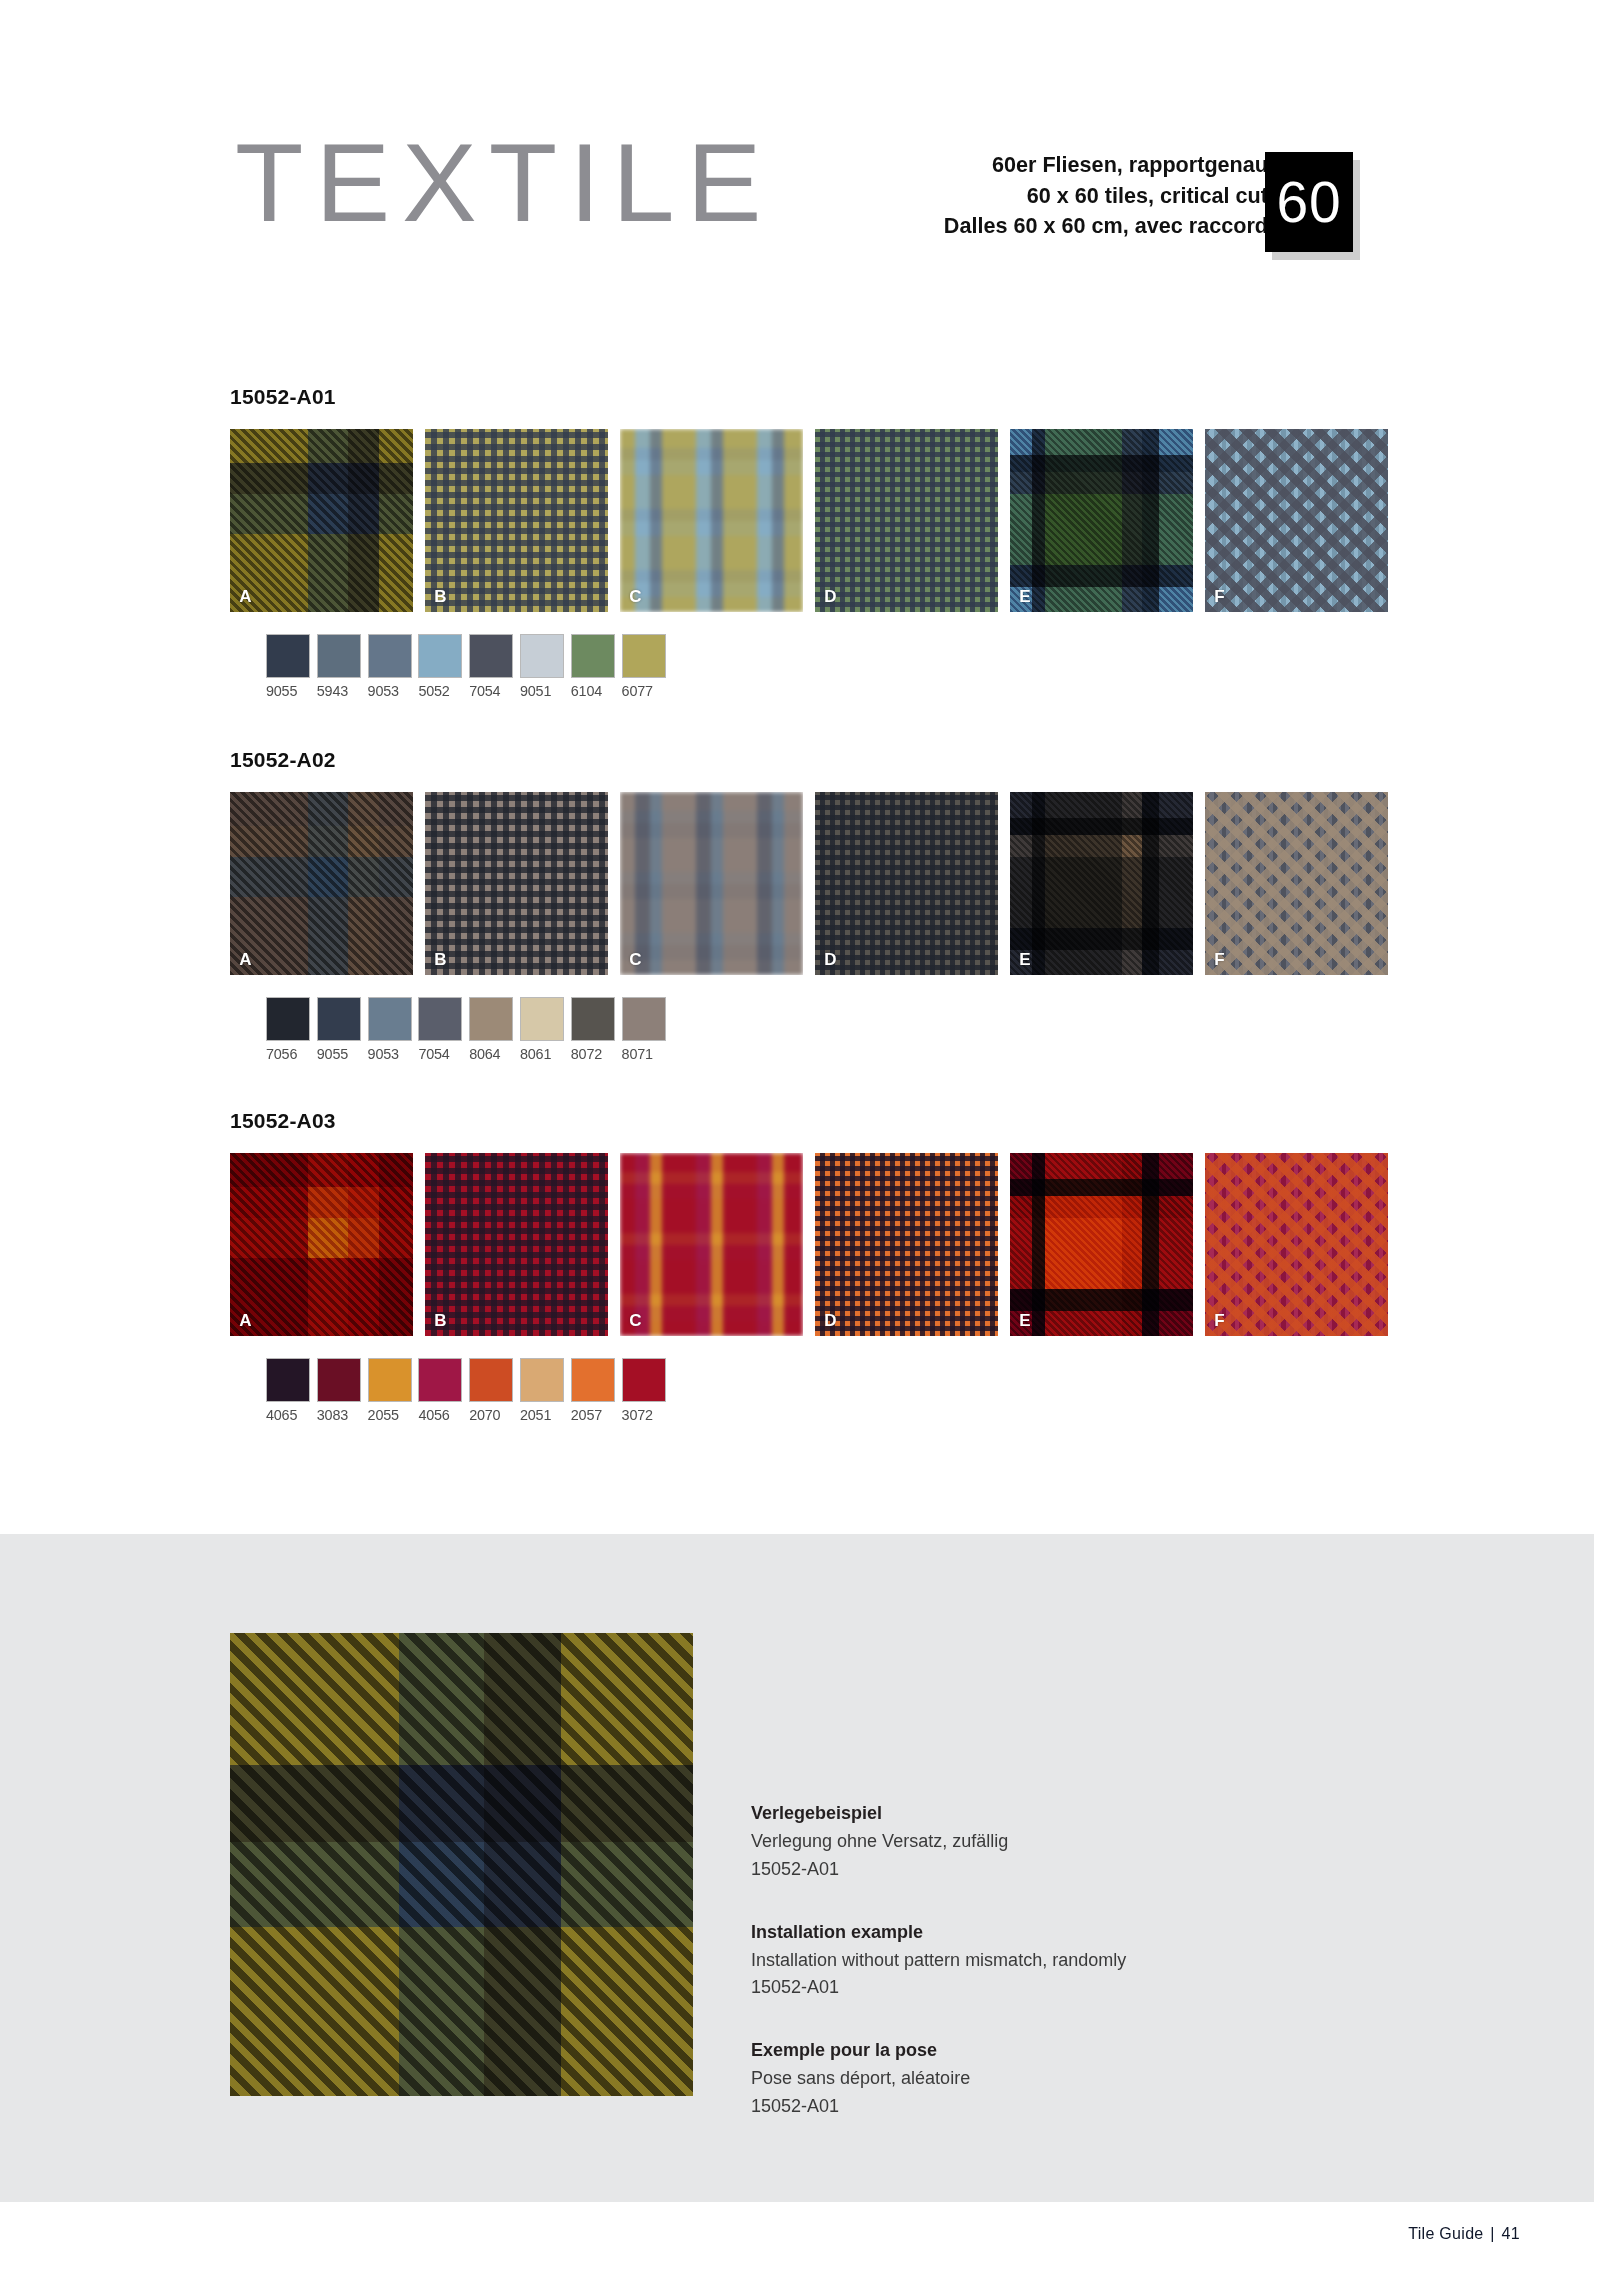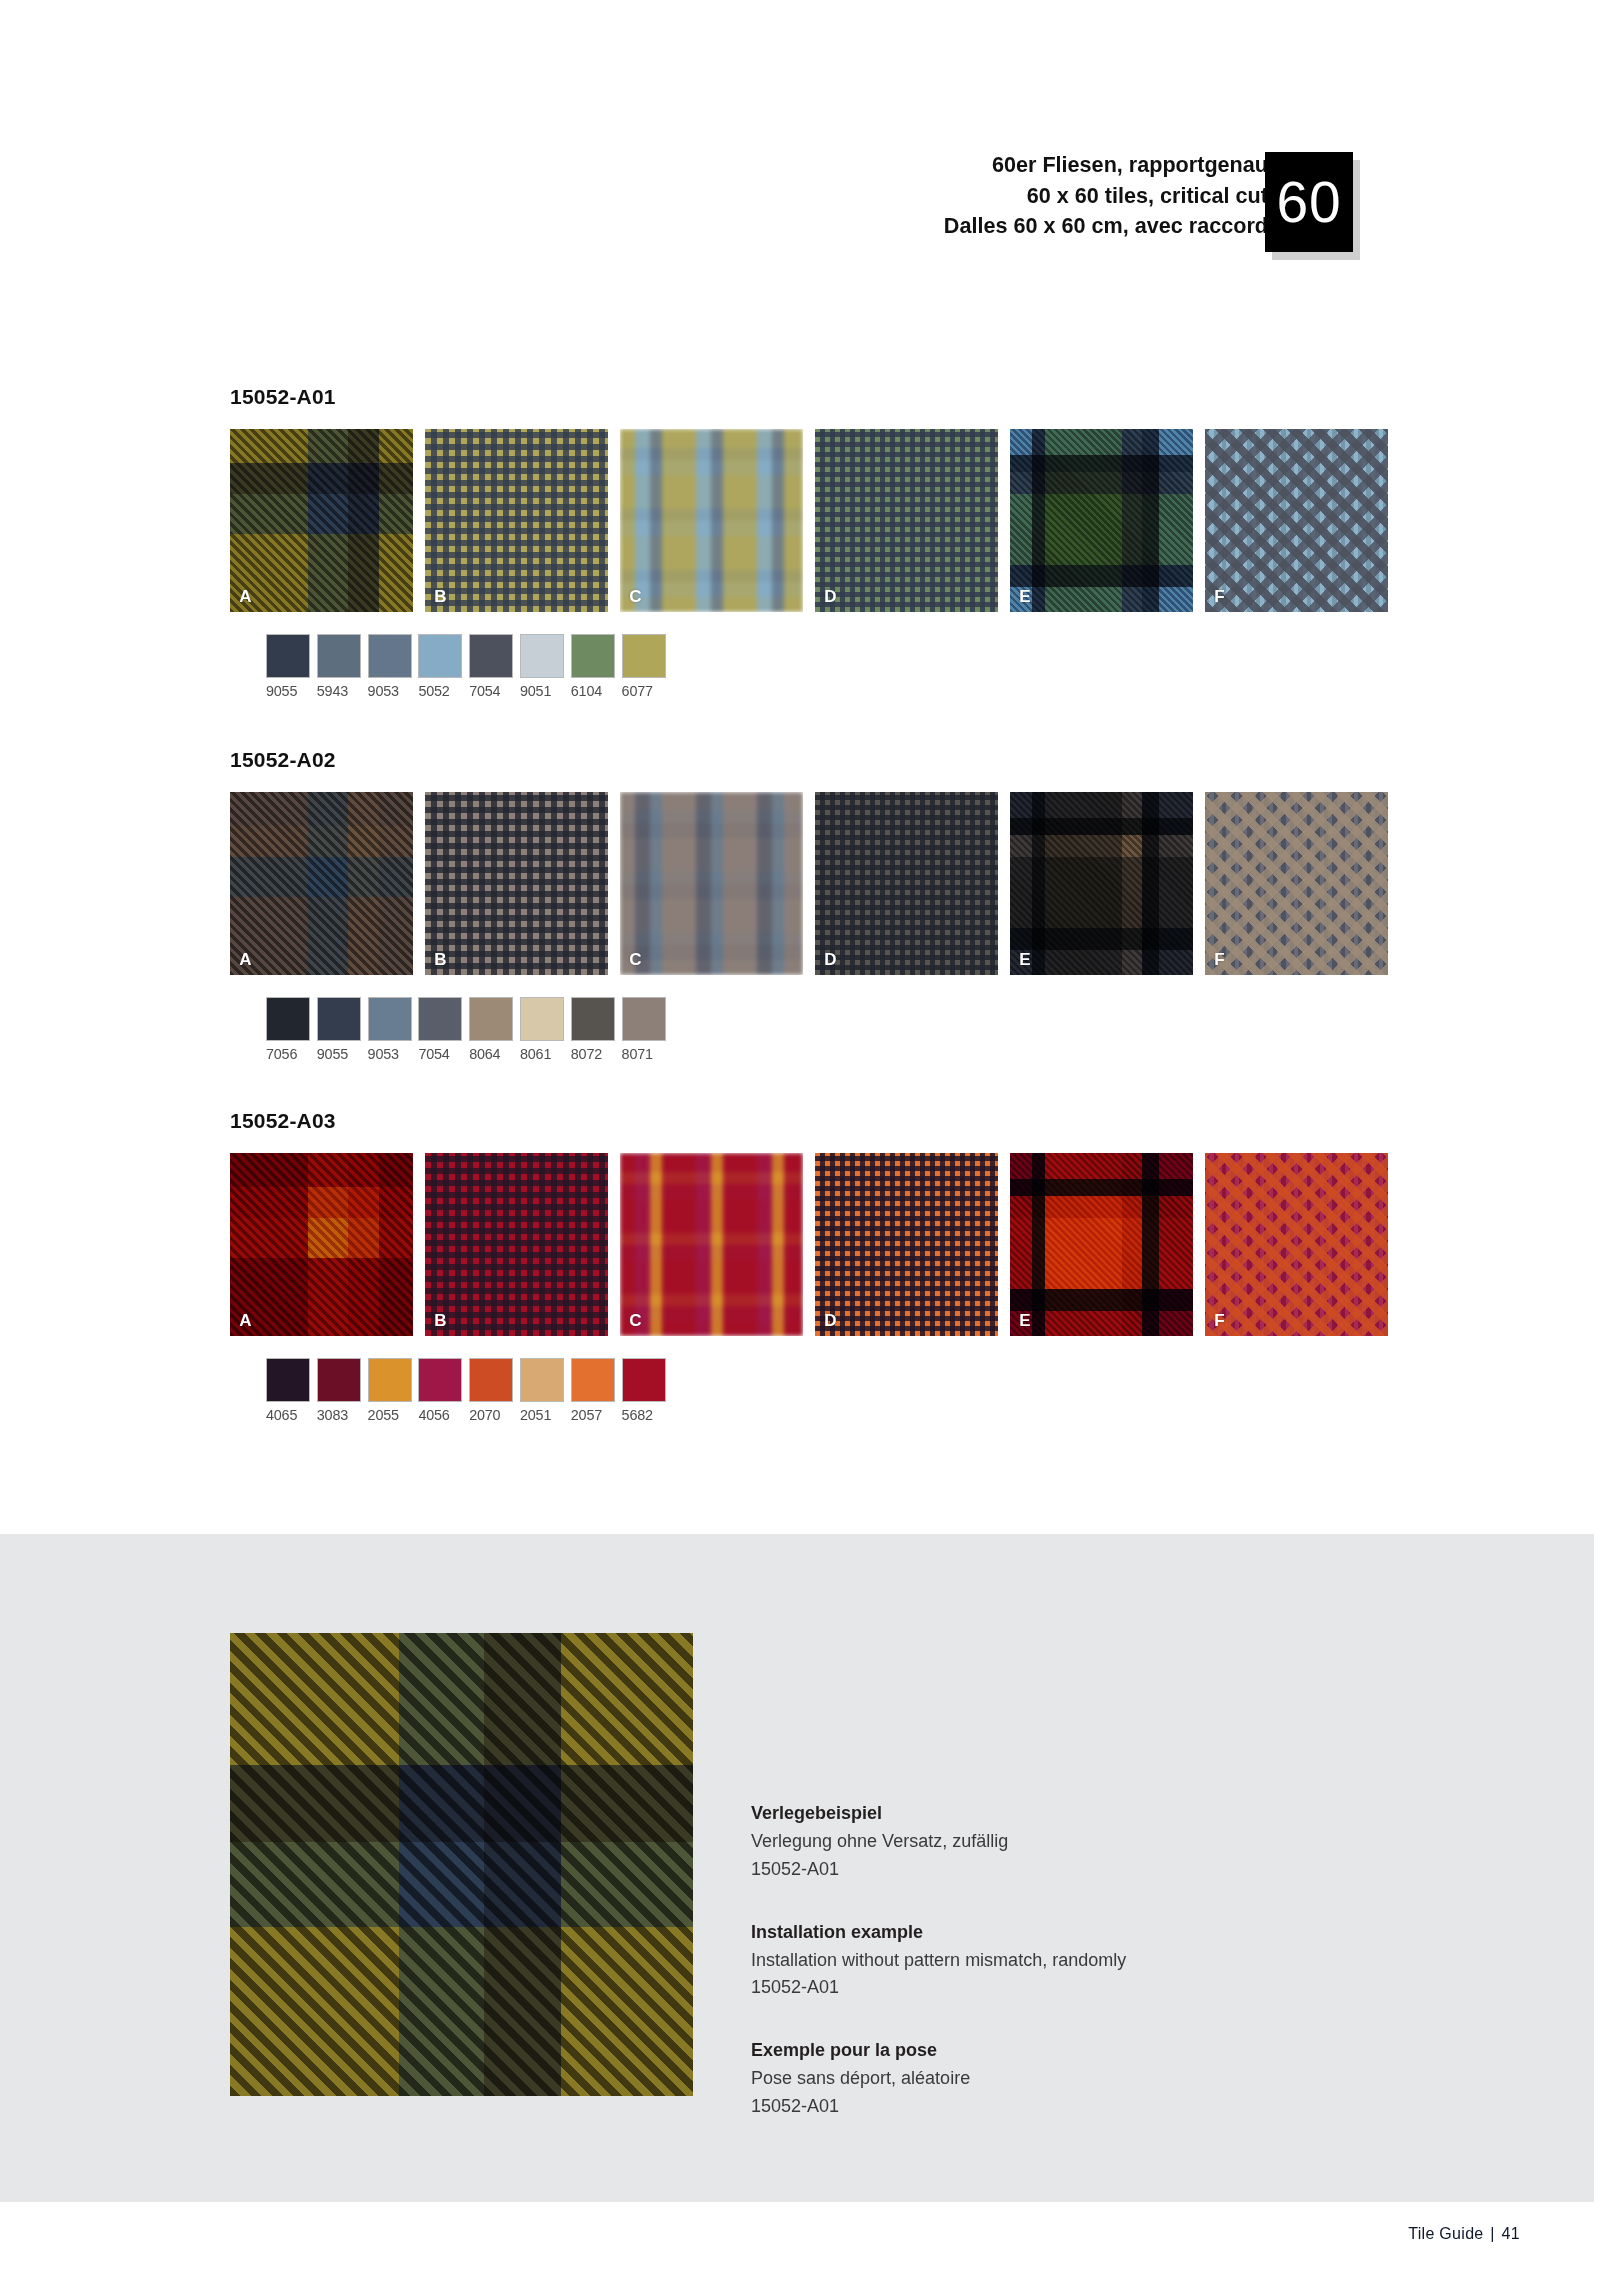--- a/index.html
+++ b/index.html
@@ -131,20 +131,21 @@
     white-space: nowrap;
   }
   .footer .sep { margin: 0 6.8px; }
 </style>
 </head>
 <body>
 
 <div class="page">
 
   <div class="header">
+    <div class="brand-title">TEXTILE</div>
 
     <div class="header-meta">
       <div>60er Fliesen, rapportgenau</div>
       <div>60 x 60 tiles, critical cut</div>
       <div>Dalles 60 x 60 cm, avec raccord</div>
     </div>
 
     <div class="badge-wrap">
       <div class="badge-shadow"></div>
       <div class="badge">60</div>
@@ -330,21 +331,21 @@
           <div class="chip-cell">
             <div class="chip" style="background: rgb(217, 169, 115);"></div>
             <div class="chip-code">2051</div>
           </div>
           <div class="chip-cell">
             <div class="chip" style="background: rgb(227, 112, 46);"></div>
             <div class="chip-code">2057</div>
           </div>
           <div class="chip-cell">
             <div class="chip" style="background: rgb(164, 15, 37);"></div>
-            <div class="chip-code">5682</div>
+            <div class="chip-code">3072</div>
           </div>
         </div>
       </div>
     </div>
 
   <div class="grey-band"></div>
 
   <div class="layout-sample">
     <div class="fill" id="layout-sample-fill" style="background: repeating-linear-gradient(45deg, rgba(0, 0, 0, 0.48) 0px, rgba(0, 0, 0, 0.48) 7.6px, rgba(255, 255, 255, 0.12) 7.6px, rgba(255, 255, 255, 0.12) 15px), repeating-linear-gradient(90deg, rgb(176, 166, 90) 0px, rgb(176, 166, 90) 169px, rgb(100, 118, 138) 169px, rgb(100, 118, 138) 254px, rgb(77, 81, 94) 254px, rgb(77, 81, 94) 331px, rgb(176, 166, 90) 331px, rgb(176, 166, 90) 463px), repeating-linear-gradient(0deg, rgb(176, 166, 90) 0px, rgb(176, 166, 90) 169px, rgb(100, 118, 138) 169px, rgb(100, 118, 138) 254px, rgb(77, 81, 94) 254px, rgb(77, 81, 94) 331px, rgb(176, 166, 90) 331px, rgb(176, 166, 90) 463px) rgb(176, 166, 90); background-blend-mode: overlay, multiply, normal;"></div>
   </div>

